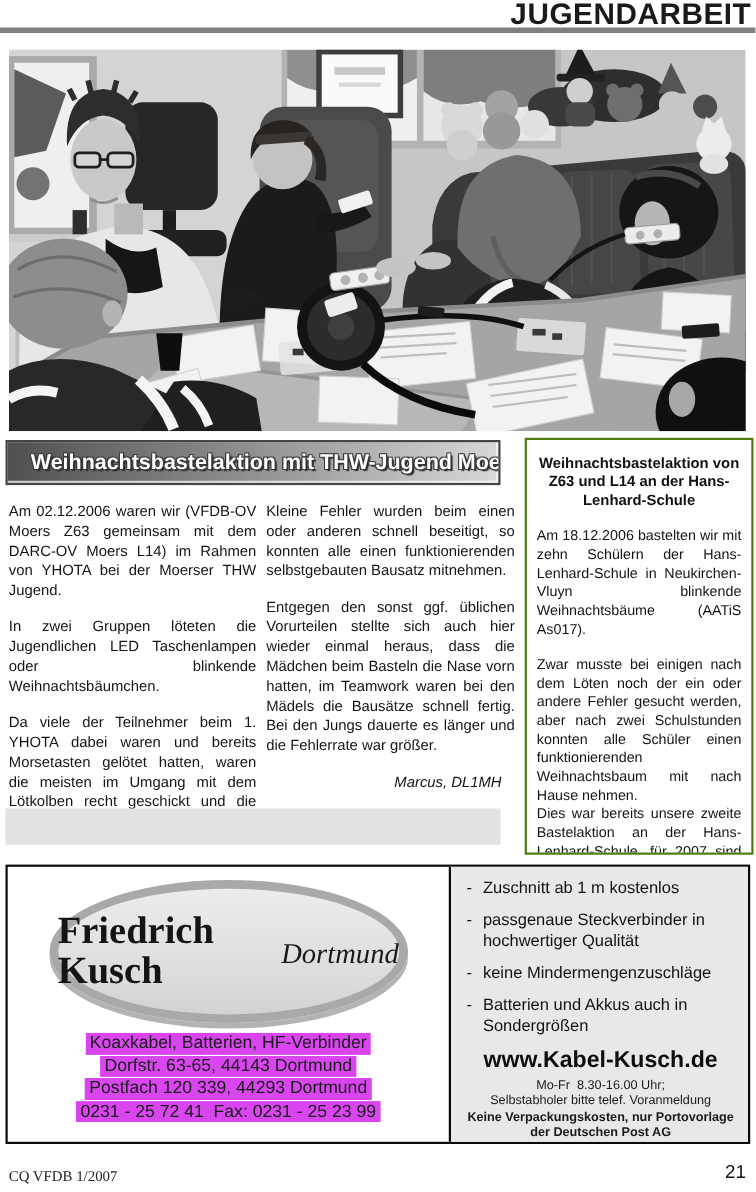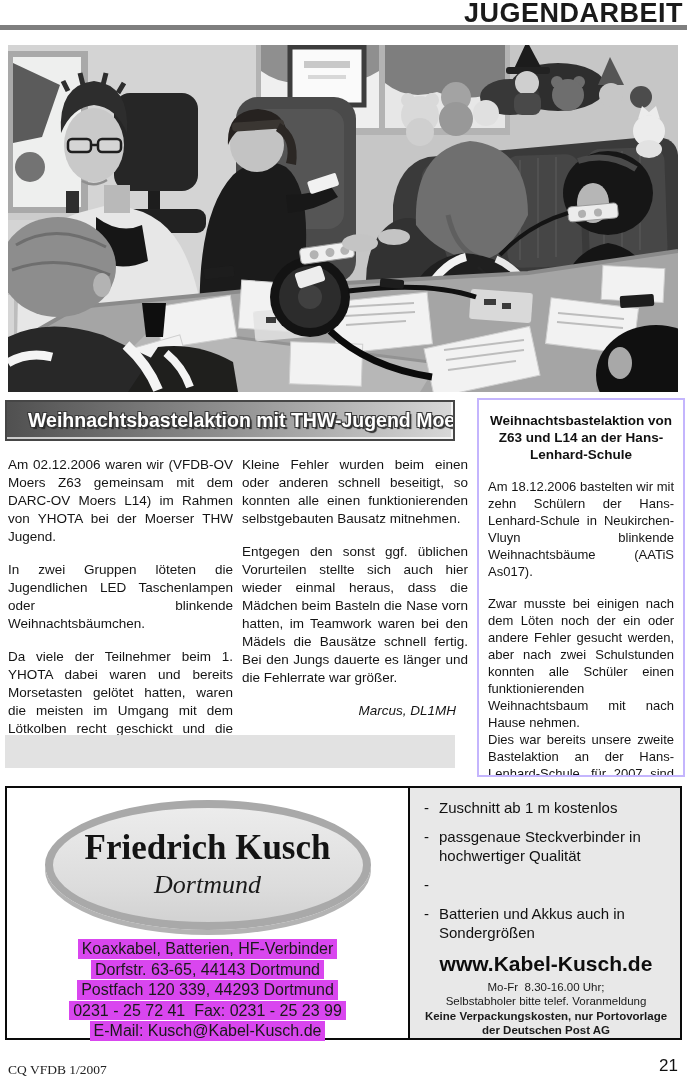--- a/index.html
+++ b/index.html
@@ -30,35 +30,35 @@
     text-align:justify; }
   .col-1 { left:8px;  width:225px; }
   .col-2 { left:242px; width:226px; }
   .col p { margin:0 0 15px 0; }
   .signature { text-align:right; font-style:italic; padding-right:12px; margin-top:0; }
 
   .gray-bar { position:absolute; left:5px; top:735px; width:450px; height:33px; background:#e2e2e2; }
 
   
   .sidebar-box { position:absolute; left:477px; top:398px; width:208px; height:379px;
-    border:2px solid #c4b5fd; background:#fff; padding:12px 9px 6px 9px; overflow:hidden; }
+    border:2px solid #4d7c0f; background:#fff; padding:12px 9px 6px 9px; overflow:hidden; }
   .sidebar-title { font-size:13.5px; font-weight:700; text-align:center; line-height:17px;
     color:#111; margin:0 0 15px 0; }
   .sidebar-box p { font-size:13px; line-height:17px; text-align:justify; color:#141414; margin:0 0 15px 0; }
   .sidebar-box p.tight { margin-bottom:0; }
 
   
   .ad-box { position:absolute; left:5px; top:786px; width:677px; height:254px;
     border:2px solid #0a0a0a; background:#fff; display:flex; }
   .ad-left { width:401px; position:relative; }
   .ad-right { flex:1; border-left:2px solid #0a0a0a; background:#e8e8e8; padding:10px 12px 6px 14px; }
 
   .logo-ellipse { margin:12px auto 0 auto; width:326px; height:130px; border:8px solid #a9a9a9;
     border-radius:50%; background:linear-gradient(180deg,#ececec 0%,#dcdcdc 70%,#d2d2d2 100%);
-    box-shadow:0 5px 0 #b3b3b3; display:flex; flex-direction:column; align-items:center;
+    box-shadow:0 5px 0 #b3b3b3; display:flex; flex-direction:row; align-items:center;
     justify-content:center; }
   .logo-company { font-family:"Liberation Serif","DejaVu Serif",serif; font-weight:700;
     font-size:35px; line-height:1.05; color:#141414; }
   .logo-city { font-family:"Liberation Serif","DejaVu Serif",serif; font-style:italic;
     font-size:26px; color:#1a1a1a; margin-top:3px; }
   .address { margin-top:9px; display:flex; flex-direction:column; align-items:center; }
   .addr-line { background:#d946ef; color:#1a1a1a; font-size:16px; line-height:19.5px;
     padding:0 4px; margin-bottom:1px; white-space:pre-wrap; }
 
   .bullet-item { display:flex; margin-bottom:10px; font-size:15px; line-height:19px; color:#111; }
@@ -340,34 +340,34 @@
     <div class="ad-left">
       <div class="logo-ellipse">
         <div class="logo-company">Friedrich Kusch</div>
         <div class="logo-city">Dortmund</div>
       </div>
       <div class="address">
         <div class="addr-line">Koaxkabel, Batterien, HF-Verbinder</div>
         <div class="addr-line">Dorfstr. 63-65, 44143 Dortmund</div>
         <div class="addr-line">Postfach 120 339, 44293 Dortmund</div>
         <div class="addr-line">0231 - 25 72 41  Fax: 0231 - 25 23 99</div>
-        <div class="addr-line">E-Mail: Kusch@Kabel-Kusch.de</div>
       </div>
     </div>
     <div class="ad-right">
       <div class="bullet-item">
         <span class="bullet-dash">-</span>
         <span>Zuschnitt ab 1 m kostenlos</span>
       </div>
       <div class="bullet-item">
         <span class="bullet-dash">-</span>
         <span>passgenaue Steckverbinder in hochwertiger Qualität</span>
       </div>
       <div class="bullet-item">
         <span class="bullet-dash">-</span>
+        <span>keine Mindermengenzuschläge</span>
       </div>
       <div class="bullet-item">
         <span class="bullet-dash">-</span>
         <span>Batterien und Akkus auch in Sondergrößen</span>
       </div>
       <div class="website">www.Kabel-Kusch.de</div>
       <div class="ad-small">Mo-Fr  8.30-16.00 Uhr;</div>
       <div class="ad-small">Selbstabholer bitte telef. Voranmeldung</div>
       <div class="ad-small bold">Keine Verpackungskosten, nur Portovorlage der Deutschen Post AG</div>
     </div>

